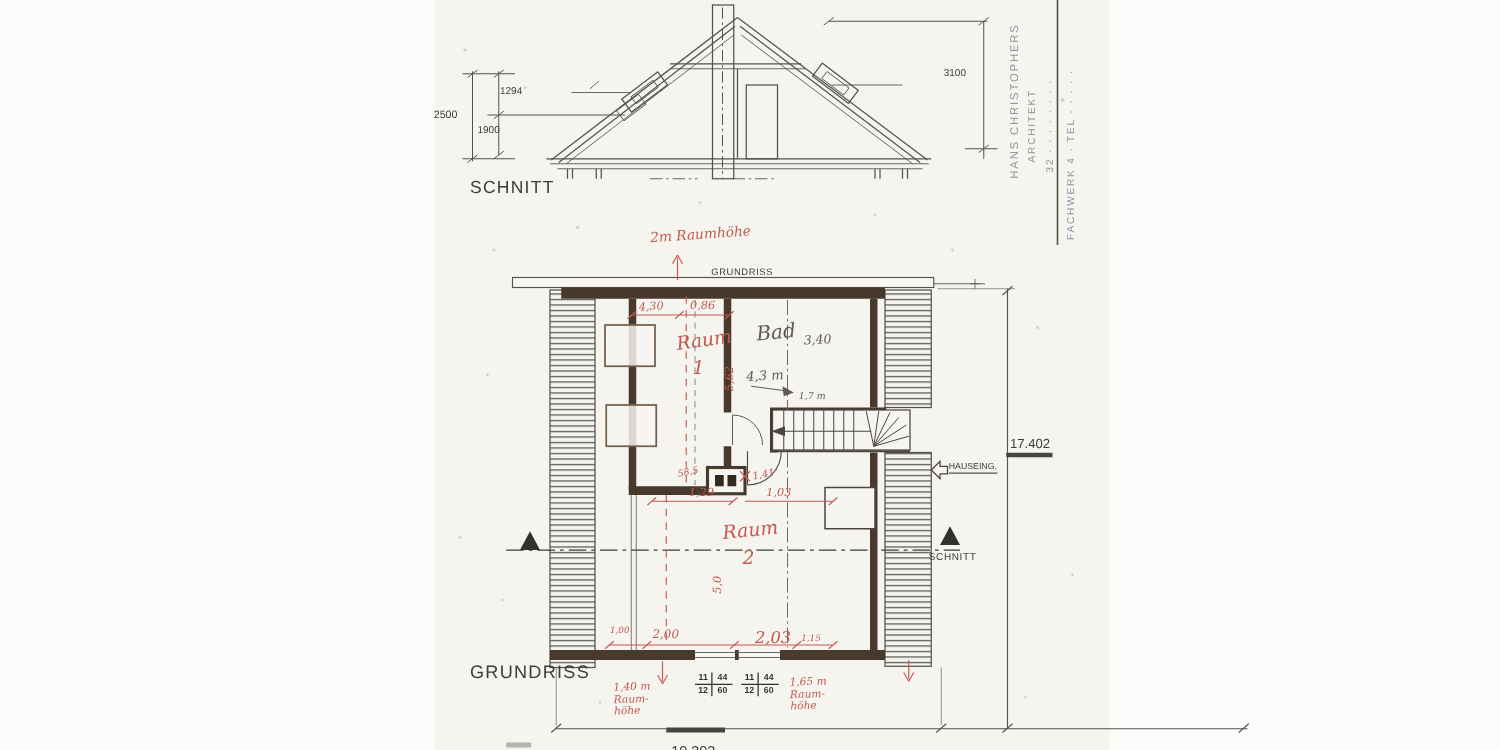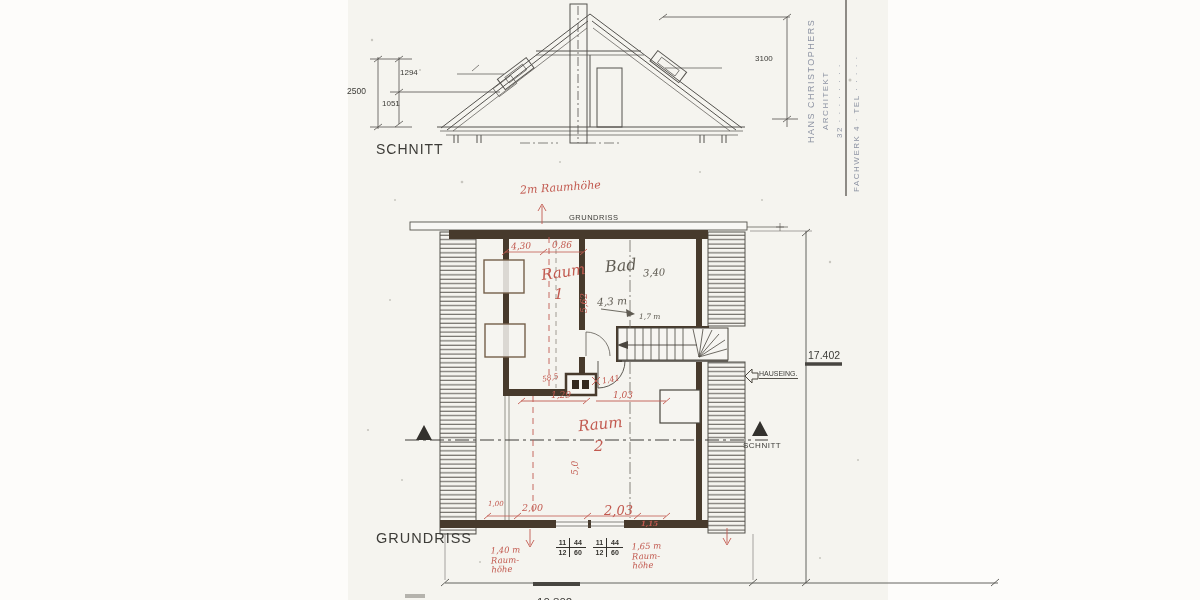--- a/index.html
+++ b/index.html
@@ -233,21 +233,21 @@
       <polygon points="635,314 626,309 627,317" fill="#5f5b52" stroke="none"></polygon>
     </g>
   </g>
 
   <path d="M846,0 V196" stroke="#55524c" stroke-width="1.3"></path>
 </svg>
 
 <div class="abs tech" style="left:376px;top:141px;font-size:14px;letter-spacing:1px;">SCHNITT</div>
 <div class="abs tech" style="left:347px;top:86px;font-size:8.5px;">2500</div>
 <div class="abs tech" style="left:400px;top:68px;font-size:8px;">1294</div>
-<div class="abs tech" style="left:382px;top:99px;font-size:8px;">1051</div>
+<div class="abs tech" style="left:382px;top:99px;font-size:8px;">1900</div>
 <div class="abs tech" style="left:755px;top:54px;font-size:8px;">3100</div>
 
 <div class="abs stamp vtext" style="left:806px;top:143px;font-size:9px;">HANS CHRISTOPHERS</div>
 <div class="abs stamp vtext" style="left:821px;top:130px;font-size:8px;">ARCHITEKT</div>
 <div class="abs stamp vtext" style="left:835px;top:138px;font-size:8px;">32 · · · · · · · ·</div>
 <div class="abs stamp vtext" style="left:852px;top:192px;font-size:8px;">FACHWERK 4 · TEL · · · · ·</div>
 
 <div class="abs tech" style="left:569px;top:213px;font-size:7.5px;letter-spacing:0.5px;">GRUNDRISS</div>
 <div class="abs tech" style="left:759px;top:370px;font-size:7px;border-bottom:1px solid #55524c;padding-bottom:1px;">HAUSEING.</div>
 <div class="abs tech" style="left:743px;top:441px;font-size:8px;letter-spacing:0.5px;">SCHNITT</div>
@@ -277,21 +277,21 @@
 <div class="abs hand-red" style="left:542px;top:373px;font-size:7.5px;transform:rotate(-12deg);">58,5</div>
 <div class="abs hand-red" style="left:551px;top:390px;font-size:9px;">1,29</div>
 <div class="abs hand-red" style="left:613px;top:390px;font-size:9px;">1,03</div>
 <div class="abs hand-red" style="left:602px;top:375px;font-size:8px;transform:rotate(-10deg);">1,41</div>
 <div class="abs hand-red" style="left:578px;top:415px;font-size:15px;transform:rotate(-6deg);">Raum</div>
 <div class="abs hand-red" style="left:594px;top:437px;font-size:15px;">2</div>
 <div class="abs hand-red vtext" style="left:570px;top:475px;font-size:9px;">5,0</div>
 <div class="abs hand-red" style="left:488px;top:500px;font-size:7px;">1,00</div>
 <div class="abs hand-red" style="left:522px;top:502px;font-size:9.5px;">2,00</div>
 <div class="abs hand-red" style="left:604px;top:503px;font-size:13px;">2,03</div>
-<div class="abs hand-red" style="left:641px;top:519px;font-size:7px;font-weight:bold;">1,15</div>
+<div class="abs hand-red" style="left:641px;top:507px;font-size:7px;">1,15</div>
 <div class="abs note" style="left:491px;top:546px;font-size:8.5px;transform:rotate(-2deg);">1,40 m
 Raum-
 höhe</div>
 <div class="abs note" style="left:632px;top:542px;font-size:8.5px;transform:rotate(-2deg);">1,65 m
 Raum-
 höhe</div>
 
 <div class="abs hand-pencil" style="left:605px;top:256px;font-size:16px;transform:rotate(-5deg);">Bad</div>
 <div class="abs hand-pencil" style="left:643px;top:267px;font-size:10px;transform:rotate(-3deg);">3,40</div>
 <div class="abs hand-pencil" style="left:597px;top:295px;font-size:10.5px;transform:rotate(-3deg);">4,3 m</div>

